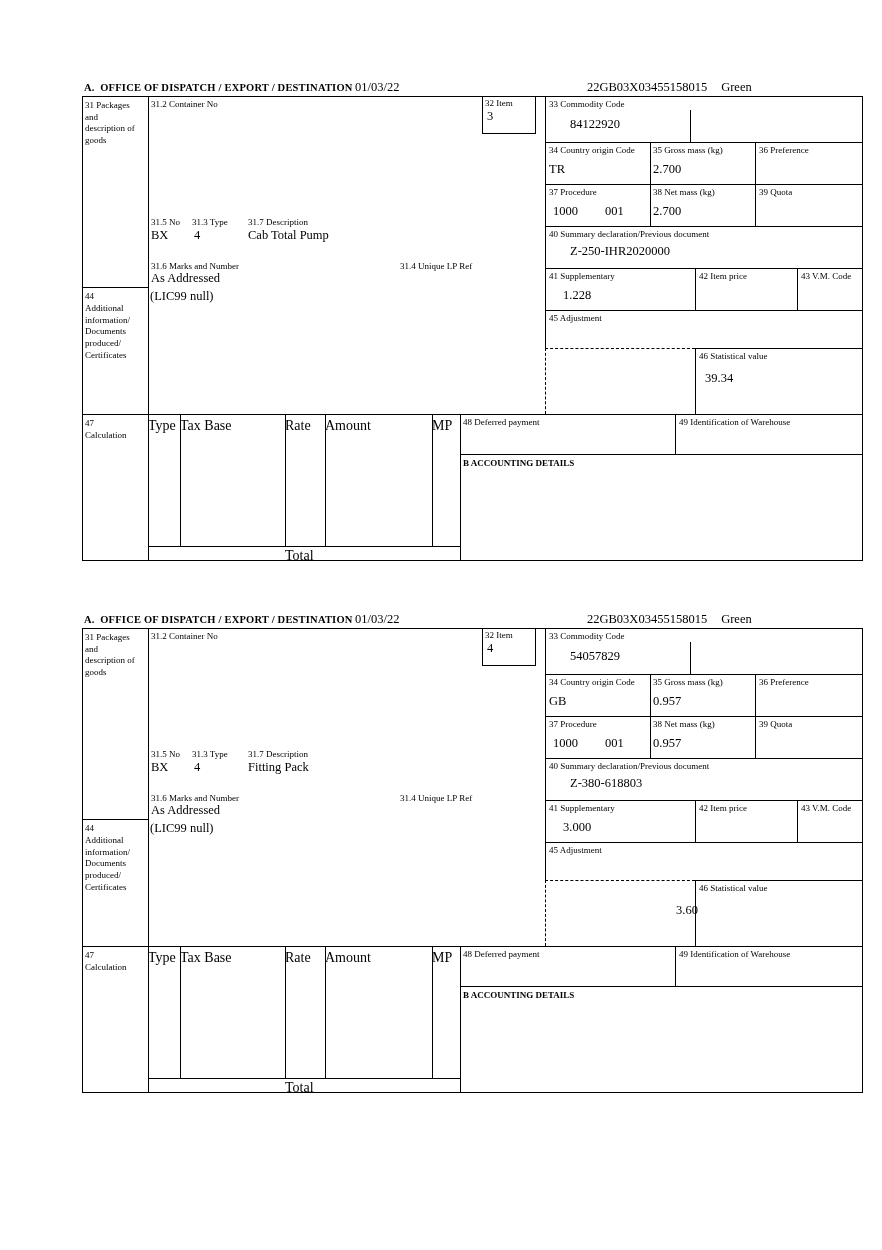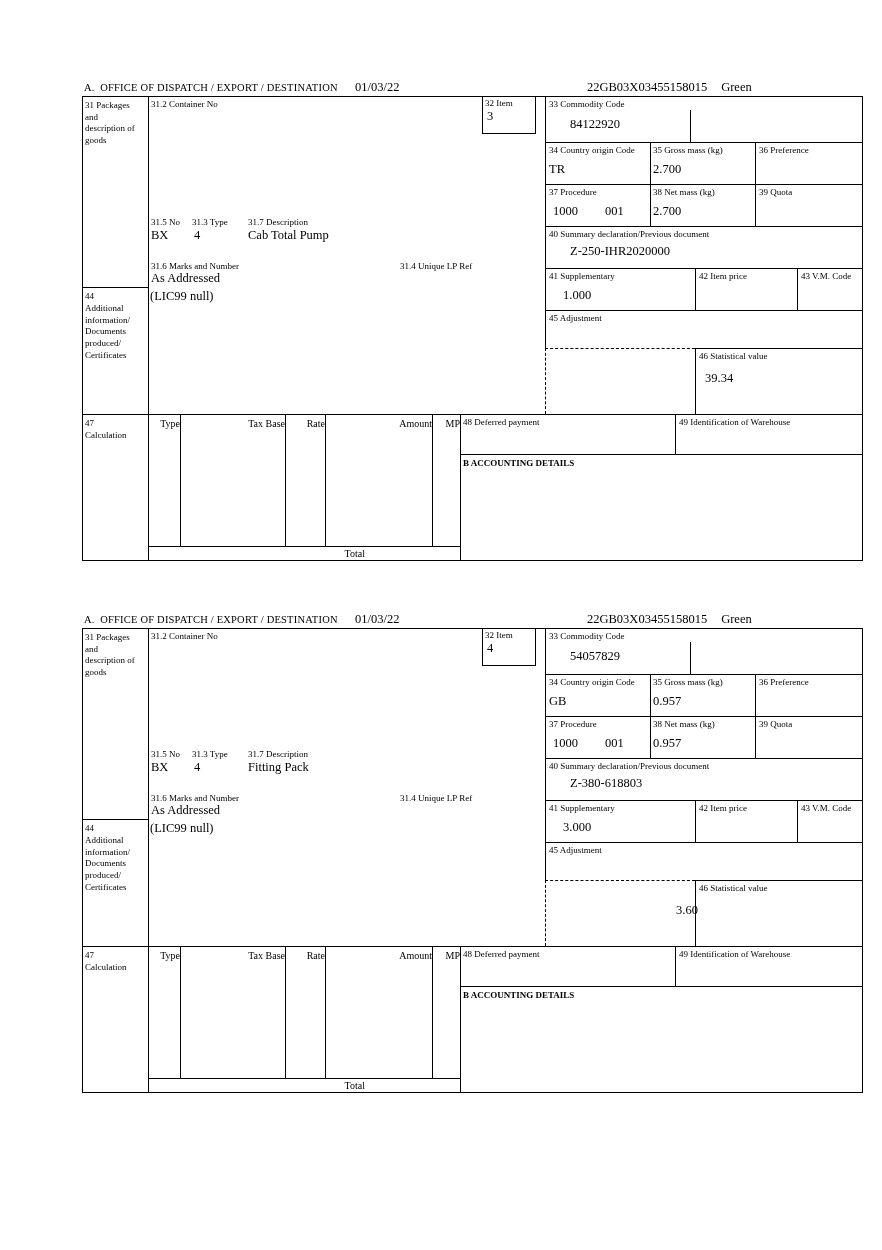--- a/index.html
+++ b/index.html
@@ -10,22 +10,22 @@
     color:#000;
   }
   #page { position:absolute; left:0; top:0; width:882px; height:1250px; background:#fff; }
   .sad-copy { position:absolute; left:82px; width:781px; height:482px; }
   .hl { position:absolute; height:1px; background:#000; }
   .vl { position:absolute; width:1px; background:#000; }
   .hl-dash { position:absolute; height:0; border-top:1px dashed #000; }
   .vl-dash { position:absolute; width:0; border-left:1px dashed #000; }
   .lbl { position:absolute; font-size:9px; line-height:1.3; }
   .val { position:absolute; font-size:12.5px; line-height:1.1; white-space:pre; }
-  .colhdr { position:absolute; font-size:10px; text-align:right; }
-  .hdr-office { position:absolute; font-size:10.5px; font-weight:normal; white-space:pre; letter-spacing:.2px; }
+  .colhdr { position:absolute; font-size:14px; text-align:left; }
+  .hdr-office { position:absolute; font-size:10.5px; font-weight:bold; white-space:pre; letter-spacing:.2px; }
   .hdr-val { position:absolute; font-size:12.5px; white-space:pre; }
   .bold { font-weight:bold; }
 </style>
 </head>
 <body>
 
 <div id="page">
   <div class="sad-copy" style="top: 80px;">
 
     <div class="hdr-office" style="left:2px;top:2px">A.  OFFICE OF DISPATCH / EXPORT / DESTINATION</div>
@@ -99,21 +99,21 @@
     <div class="lbl" style="left:677px;top:65px">36 Preference</div>
     <div class="lbl" style="left:467px;top:107px">37 Procedure</div>
     <div class="val" style="left:471px;top:125px">1000</div>
     <div class="val" style="left:523px;top:125px">001</div>
     <div class="lbl" style="left:571px;top:107px">38 Net mass (kg)</div>
     <div class="val" style="left:571px;top:125px">2.700</div>
     <div class="lbl" style="left:677px;top:107px">39 Quota</div>
     <div class="lbl" style="left:467px;top:149px">40 Summary declaration/Previous document</div>
     <div class="val" style="left:488px;top:165px">Z-250-IHR2020000</div>
     <div class="lbl" style="left:467px;top:191px">41 Supplementary</div>
-    <div class="val" style="left:481px;top:209px">1.000</div>
+    <div class="val" style="left:481px;top:209px">1.228</div>
     <div class="lbl" style="left:617px;top:191px">42 Item price</div>
     <div class="lbl" style="left:719px;top:191px">43 V.M. Code</div>
     <div class="lbl" style="left:467px;top:233px">45 Adjustment</div>
     <div class="lbl" style="left:617px;top:271px">46 Statistical value</div>
     <div class="val" style="left:623px;top:292px">39.34</div>
 
     <div class="colhdr" style="left:66px;top:338px;width:32px">Type</div>
     <div class="colhdr" style="left:98px;top:338px;width:105px">Tax Base</div>
     <div class="colhdr" style="left:203px;top:338px;width:40px">Rate</div>
     <div class="colhdr" style="left:243px;top:338px;width:107px">Amount</div>

